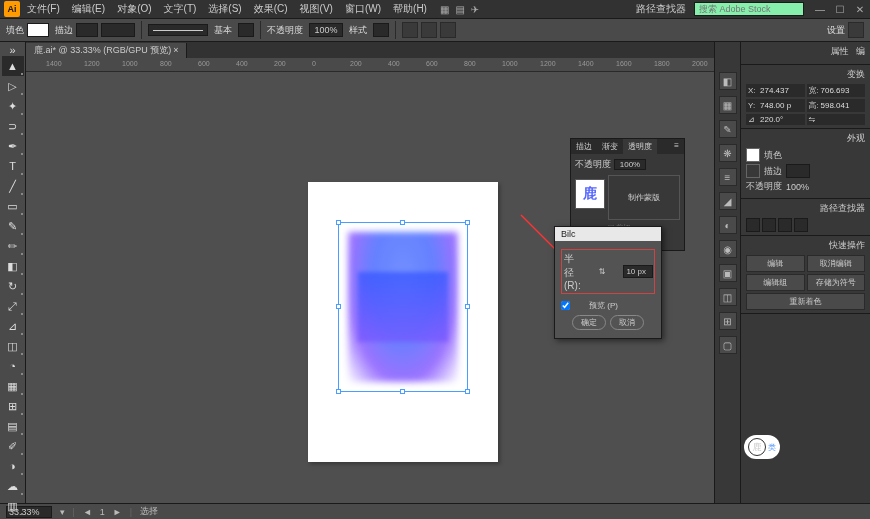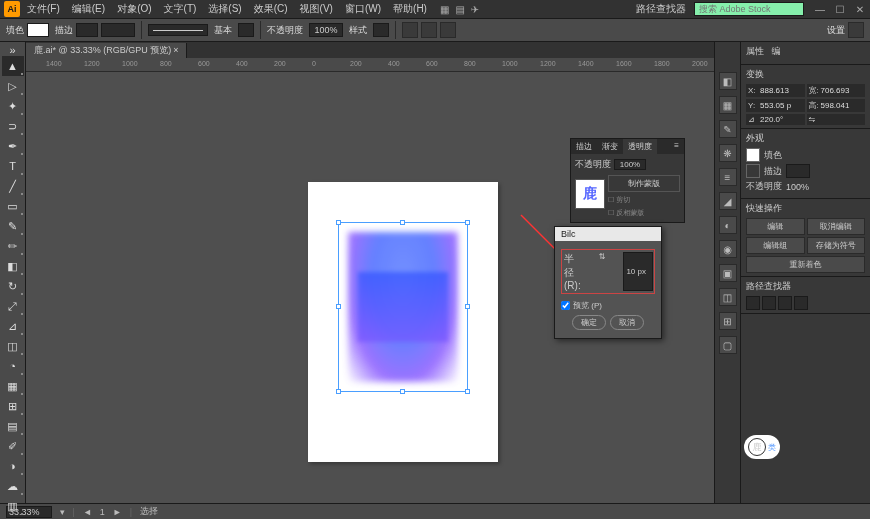--- a/index.html
+++ b/index.html
@@ -55,21 +55,21 @@
 .h-l{left:-3px;top:50%;margin-top:-3px}.h-r{right:-3px;top:50%;margin-top:-3px}
 
 .arrow { position: absolute; left: 490px; top: 168px; width: 50px; height: 50px; pointer-events: none; }
 .arrow svg { width: 100%; height: 100%; }
 
 .panel-strip { width: 26px; background: #383838; border-left: 1px solid #1a1a1a; display: flex; flex-direction: column; padding-top: 30px; gap: 6px; }
 .strip-icon { width: 18px; height: 18px; margin: 0 auto; background: #4a4a4a; border: 1px solid #2a2a2a; cursor: pointer; display:flex;align-items:center;justify-content:center;font-size:10px;color:#bbb; }
 
 .right-panels { width: 130px; background: #383838; border-left: 1px solid #1a1a1a; display: flex; flex-direction: column; font-size: 9px; }
 .panel { border-bottom: 1px solid #1a1a1a; padding: 3px 5px; }
-.panel-title { color: #ccc; margin-bottom: 3px; font-size: 9px; }
+.panel-title { color: #ccc; margin-bottom: 3px; font-size: 9px; text-align: right; }
 .transform-grid { display: grid; grid-template-columns: 1fr 1fr; gap: 2px; }
 .tf-field { display: flex; align-items: center; gap: 2px; background: #2a2a2a; padding: 1px 2px; }
 .tf-label { width: 10px; font-size: 8px; }
 .tf-val { flex: 1; color: #ddd; font-size: 8px; }
 .appear-row { display: flex; align-items: center; gap: 4px; margin: 2px 0; }
 .appear-sw { width: 14px; height: 14px; border: 1px solid #666; }
 .align-icons { display: flex; gap: 2px; flex-wrap: wrap; }
 .align-icon { width: 14px; height: 14px; background: #2a2a2a; border: 1px solid #1a1a1a; }
 .action-btns { display: flex; flex-direction: column; gap: 2px; }
 .action-btn { background: #4a4a4a; border: 1px solid #2a2a2a; padding: 2px 4px; text-align: center; cursor: pointer; font-size: 8px; }
@@ -78,31 +78,31 @@
 
 .float-panel { position: absolute; left: 570px; top: 138px; width: 115px; background: #383838; border: 1px solid #1a1a1a; font-size: 9px; }
 .fp-tabs { display: flex; background: #2a2a2a; }
 .fp-tab { padding: 2px 5px; cursor: pointer; font-size: 8px; }
 .fp-tab.active { background: #383838; }
 .fp-body { padding: 4px; }
 .opacity-row { display: flex; align-items: center; gap: 3px; }
 .opacity-row input { width: 32px; background: #2a2a2a; border: 1px solid #1a1a1a; color: #ccc; font-size: 8px; text-align: center; }
 .thumb { width: 30px; height: 30px; background: #fff; border: 1px solid #555; margin-top: 4px; display: flex; align-items: center; justify-content: center; font-size: 14px; color: #5566ff; font-weight: bold; }
 .mask-area { display: flex; gap: 3px; margin-top: 4px; }
-.mask-btn { flex:1; border: 1px solid #555; padding: 2px; text-align: center; font-size: 8px; }
+.mask-btn { flex:1; border: 1px solid #555; padding: 16px; text-align: center; font-size: 8px; }
 .mask-opts { display:flex; gap:4px; margin-top:3px; font-size:7px; color:#888; }
 
 .dialog { position: absolute; left: 554px; top: 226px; width: 108px; background: #535353; border: 1px solid #1a1a1a; box-shadow: 2px 2px 6px rgba(0,0,0,0.5); }
 .dialog-title { background: #e8e8e8; color: #222; padding: 2px 6px; font-size: 9px; display:flex; justify-content:space-between; }
 .dialog-body { padding: 8px 6px; }
-.radius-row { display: flex; gap: 18px; border: 1px solid #cc4444; padding: 2px; margin-bottom: 6px; }
+.radius-row { display: flex; align-items: center; gap: 18px; border: 1px solid #cc4444; padding: 2px; margin-bottom: 6px; }
 .radius-input { width: 30px; background: #2a2a2a; border: 1px solid #1a1a1a; color: #ccc; font-size: 8px; text-align: left; padding: 1px 2px; }
 .dialog-btns { display: flex; gap: 4px; justify-content: center; }
 .dlg-btn { border: 1px solid #888; border-radius: 8px; padding: 1px 8px; cursor: pointer; font-size: 8px; }
-.preview-chk { display: flex; align-items: center; gap: 3px; margin-bottom: 4px; font-size: 8px; }
+.preview-chk { display: flex; align-items: center; gap: 19px; margin-bottom: 4px; font-size: 8px; }
 .preview-chk input { width: 9px; height: 9px; }
 
 .statusbar { height: 16px; background: #4a4a4a; border-top: 1px solid #1a1a1a; display: flex; align-items: center; padding: 0 6px; gap: 8px; font-size: 9px; color: #bbb; }
 .zoom-input { background: #2a2a2a; border: 1px solid #1a1a1a; width: 46px; padding: 0 2px; color: #ccc; font-size: 9px; }
 .status-sep { color: #666; }
 
 .watermark { position: absolute; right: 90px; bottom: 60px; width: 36px; height: 24px; background: #fff; border-radius: 12px; display: flex; align-items: center; justify-content: center; }
 .watermark-inner { width: 18px; height: 18px; border: 1.5px solid #333; border-radius: 50%; display: flex; align-items: center; justify-content: center; font-size: 9px; }
 </style>
 </head>
@@ -272,29 +272,29 @@
 
   <div class="right-panels">
     <div class="panel">
       <div class="panel-title"><span>属性</span> &nbsp; <span>编</span></div>
     </div>
     <div class="panel">
       <div class="panel-title">变换</div>
       <div class="transform-grid">
         <div class="tf-field">
             <span class="tf-label">X:</span>
-            <span class="tf-val">888.613</span>
+            <span class="tf-val">274.437</span>
           </div>
         <div class="tf-field">
             <span class="tf-label">宽:</span>
             <span class="tf-val">706.693</span>
           </div>
         <div class="tf-field">
             <span class="tf-label">Y:</span>
-            <span class="tf-val">553.05 p</span>
+            <span class="tf-val">748.00 p</span>
           </div>
         <div class="tf-field">
             <span class="tf-label">高:</span>
             <span class="tf-val">598.041</span>
           </div>
         <div class="tf-field">
             <span class="tf-label">⊿</span>
             <span class="tf-val">220.0°</span>
           </div>
         <div class="tf-field">
@@ -311,42 +311,42 @@
         </div>
       <div class="appear-row">
           <div class="appear-sw"></div>
           <span>描边</span>
           <input class="opt-input" style="width: 24px;">
         </div>
       <div class="appear-row">
           <span>不透明度</span>
           <span>100%</span>
         </div>
-    </div>
-    <div class="panel">
-      <div class="panel-title">快速操作</div>
-      <div class="action-btns">
-        <div class="action-row">
-          <div class="action-btn">编辑</div>
-          <div class="action-btn">取消编辑</div>
-        </div>
-        <div class="action-row">
-          <div class="action-btn">编辑组</div>
-          <div class="action-btn">存储为符号</div>
-        </div>
-        <div class="action-btn">重新着色</div>
-      </div>
     </div>
     <div class="panel">
       <div class="panel-title">路径查找器</div>
       <div class="align-icons">
         <div class="align-icon"></div>
         <div class="align-icon"></div>
         <div class="align-icon"></div>
         <div class="align-icon"></div>
+      </div>
+    </div>
+    <div class="panel">
+      <div class="panel-title">快速操作</div>
+      <div class="action-btns">
+        <div class="action-row">
+          <div class="action-btn">编辑</div>
+          <div class="action-btn">取消编辑</div>
+        </div>
+        <div class="action-row">
+          <div class="action-btn">编辑组</div>
+          <div class="action-btn">存储为符号</div>
+        </div>
+        <div class="action-btn">重新着色</div>
       </div>
     </div>
   </div>
 </div>
 
 <div class="float-panel">
   <div class="fp-tabs">
     <div class="fp-tab">描边</div>
     <div class="fp-tab">渐变</div>
     <div class="fp-tab active">透明度</div>

